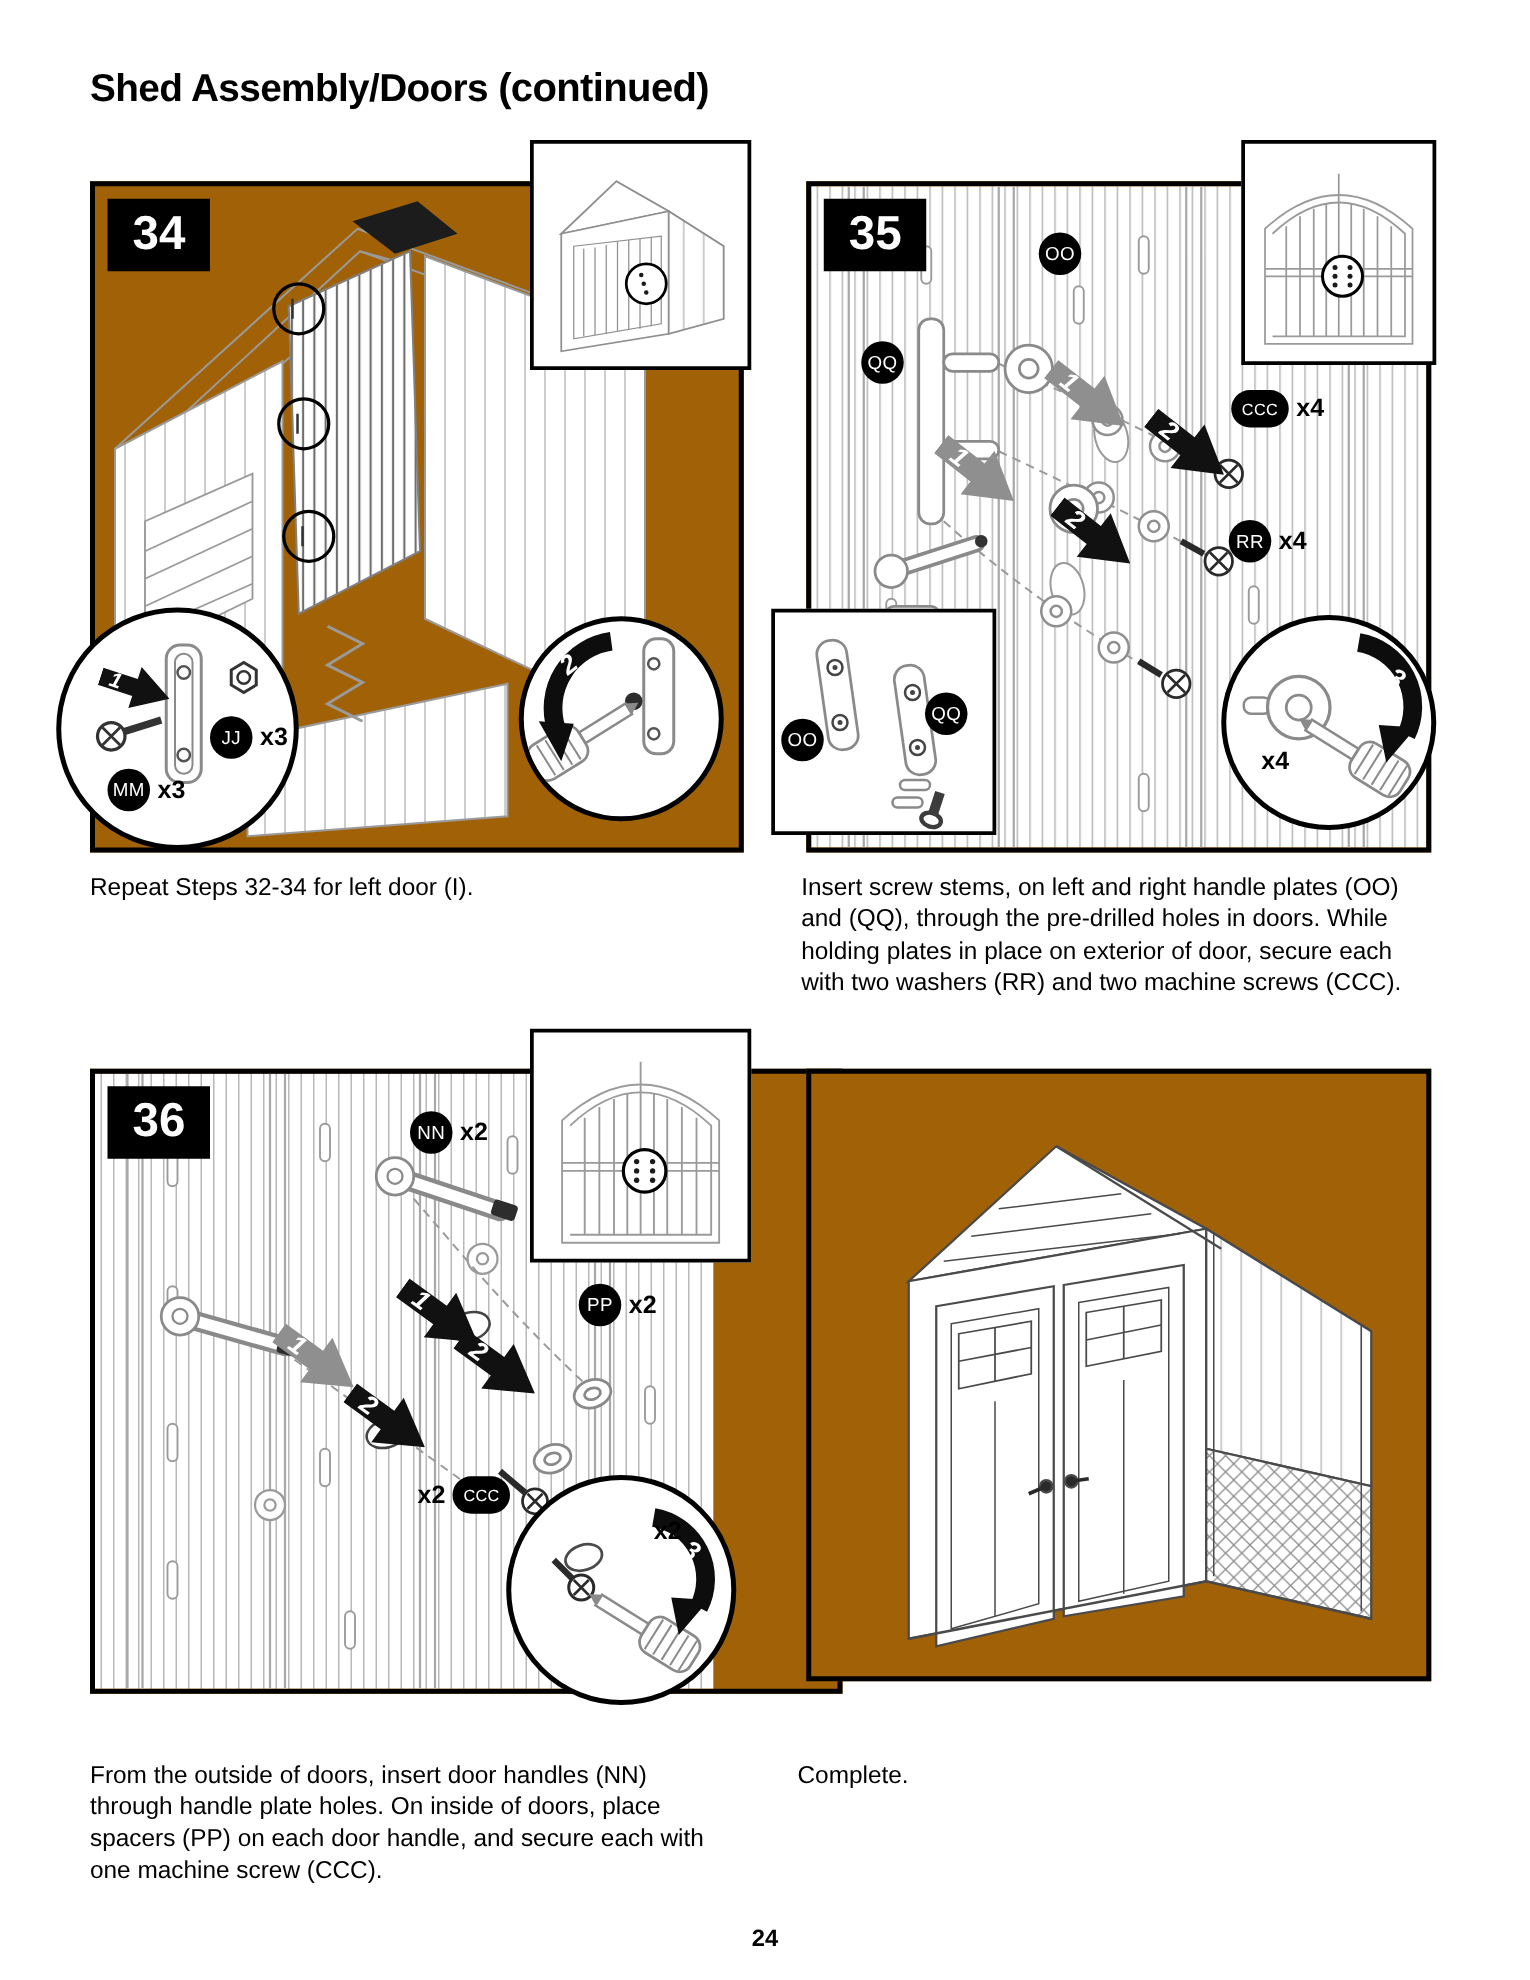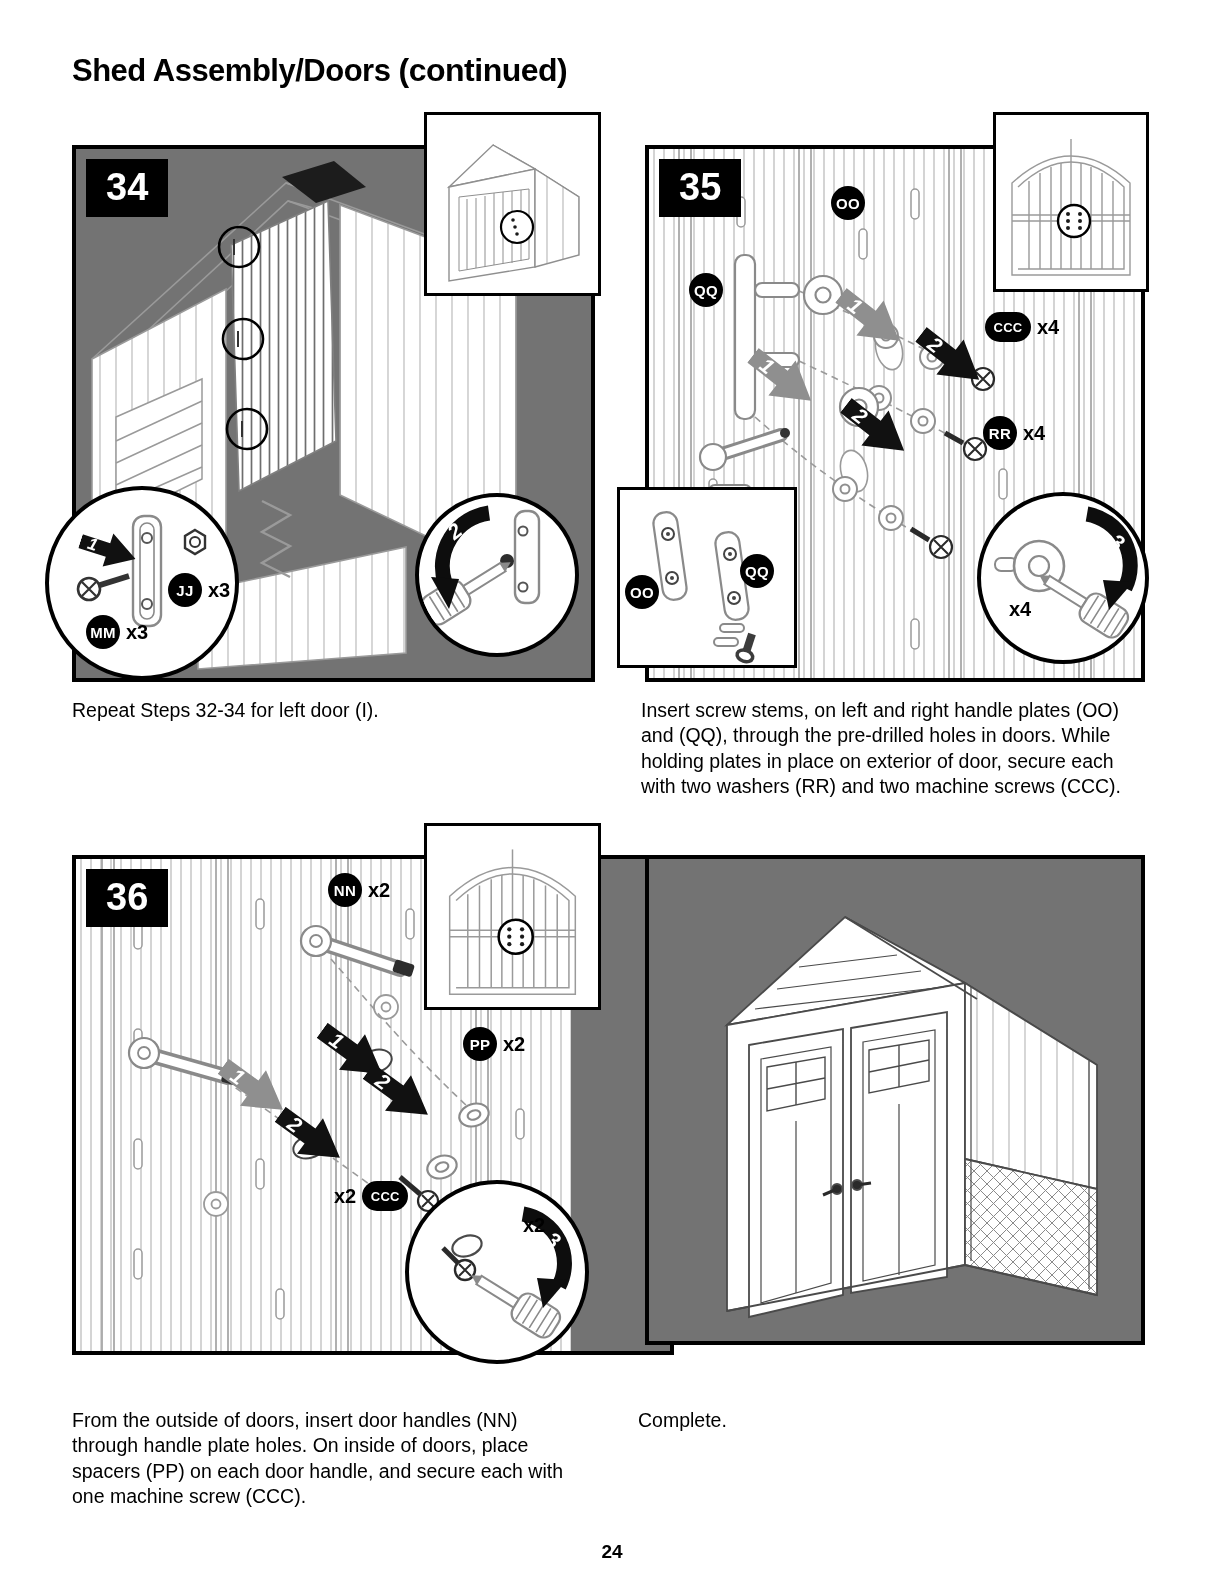--- a/index.html
+++ b/index.html
@@ -1,28 +1,28 @@
 <!DOCTYPE html>
 <html><head>
 <meta charset="utf-8">
 <style>
   *{margin:0;padding:0;box-sizing:border-box}
   html,body{width:1224px;height:1584px;background:#fff;color:#000;
     font-family:"Liberation Sans",sans-serif;position:relative;overflow:hidden}
   .abs{position:absolute}
   h1{position:absolute;left:72px;top:52px;font-size:31px;font-weight:700;letter-spacing:-.5px}
   h1 .cont{font-size:32px}
-  .panel{position:absolute;border:4px solid #000;background:#737373}
+  .panel{position:absolute;border:4px solid #000;background:#a16207}
   .stepnum{position:absolute;left:10px;top:10px;background:#000;color:#fff;font-weight:700;
     font-size:38px;line-height:1;padding:9px 20px 11px;z-index:8}
   .inset{position:absolute;border:3px solid #000;background:#fff;z-index:9;overflow:hidden}
   .mag{position:absolute;border:4px solid #000;border-radius:50%;background:#fff;z-index:10;overflow:hidden}
   .badge{position:absolute;display:flex;align-items:center;gap:6px;z-index:11}
   .pill{display:flex;align-items:center;justify-content:center;background:#000;color:#fff;
-    font-weight:700;font-size:15px;width:34px;height:34px;border-radius:50%;letter-spacing:.3px}
+    font-weight:400;font-size:15px;width:34px;height:34px;border-radius:50%;letter-spacing:.3px}
   .pill.wide{width:46px;height:30px;border-radius:15px;font-size:13px}
   .qty{font-weight:700;font-size:20px}
   .arrow{position:absolute;width:74px;height:46px;z-index:7}
   .arrow .shape{position:absolute;inset:0;background:#111;
     clip-path:polygon(0 30%,50% 30%,50% 2%,100% 50%,50% 98%,50% 70%,0 70%)}
   .arrow.gray .shape{background:#8f8f8f}
   .arrow .num{position:absolute;left:12px;top:50%;transform:translateY(-50%);
     color:#fff;font-weight:700;font-style:italic;font-size:21px}
   .arrow.small{width:58px;height:36px}
   .arrow.small .num{left:8px;font-size:17px}
@@ -399,21 +399,21 @@
       <ellipse cx="366" cy="308" rx="6.5" ry="4.5" transform="rotate(-18 366 308)"></ellipse>
     </g>
     <g>
       <line x1="344" y1="335" x2="324" y2="318" stroke="#2a2a2a" stroke-width="5"></line>
       <circle cx="352" cy="342" r="10" fill="#fff" stroke="#2a2a2a" stroke-width="2.2"></circle>
       <path d="M346 336 L358 348 M358 336 L346 348" stroke="#2a2a2a" stroke-width="2" fill="none"></path>
     </g>
   </svg>
   <div class="stepnum">36</div>
 
-  <div class="badge" style="left:252px;top:14px">
+  <div class="badge" style="left:252px;top:30px">
     <span class="pill">NN</span>
     <span class="qty">x2</span>
   </div>
   <div class="badge" style="left:387px;top:168px">
     <span class="pill">PP</span>
     <span class="qty">x2</span>
   </div>
   <div class="badge" style="left:258px;top:322px">
     <span class="qty">x2</span>
     <span class="pill wide">CCC</span>

